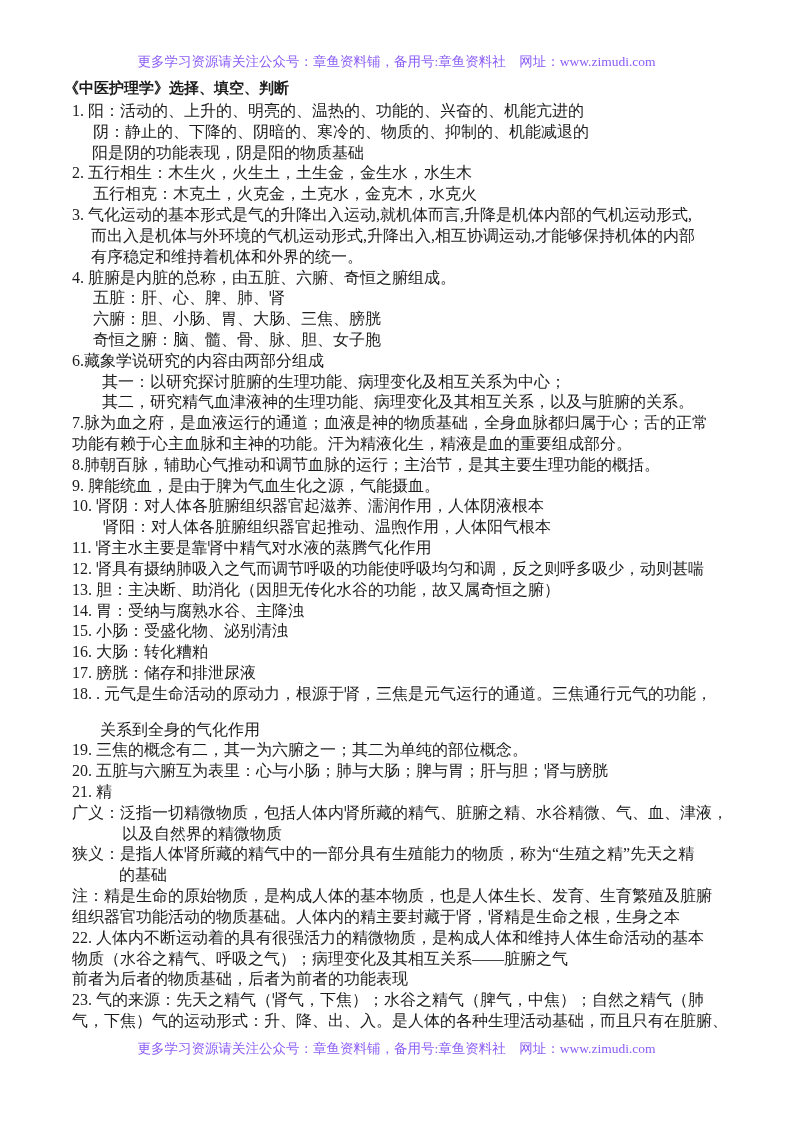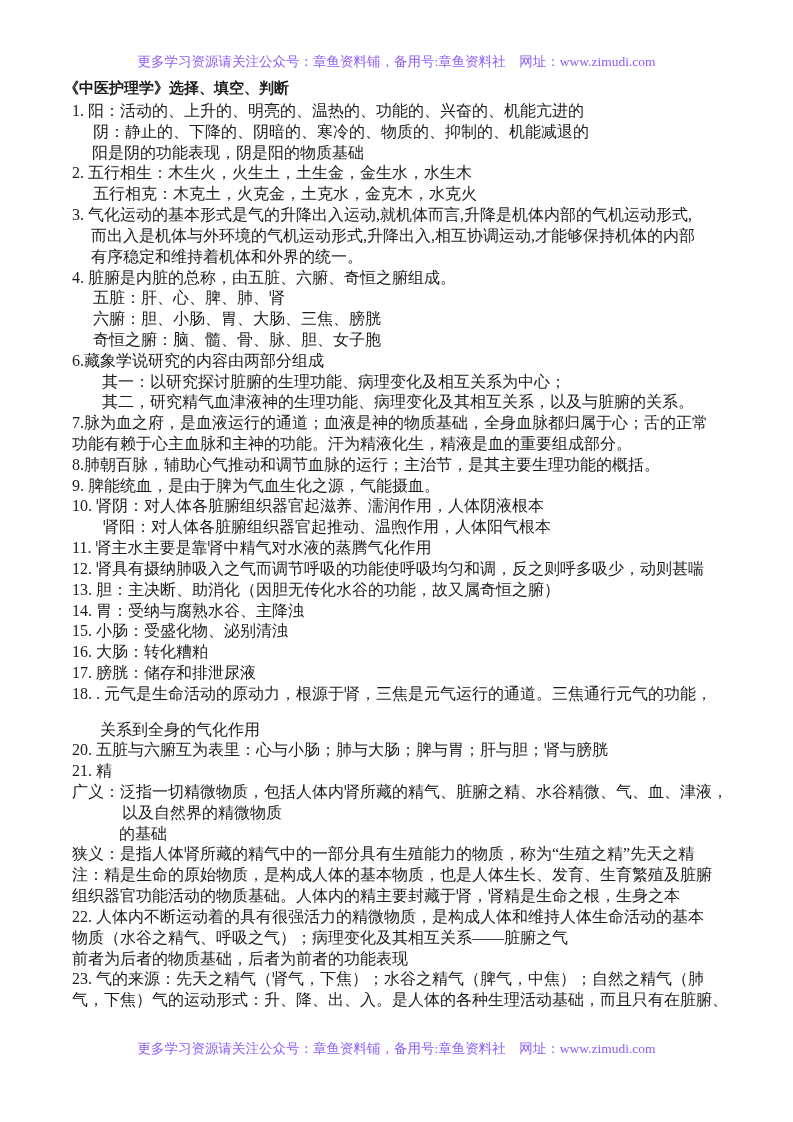--- a/index.html
+++ b/index.html
@@ -79,26 +79,27 @@
       <div class="line" style="padding-left: 31px;">肾阳：对人体各脏腑组织器官起推动、温煦作用，人体阳气根本</div>
       <div class="line">11. 肾主水主要是靠肾中精气对水液的蒸腾气化作用</div>
       <div class="line">12. 肾具有摄纳肺吸入之气而调节呼吸的功能使呼吸均匀和调，反之则呼多吸少，动则甚喘</div>
       <div class="line">13. 胆：主决断、助消化（因胆无传化水谷的功能，故又属奇恒之腑）</div>
       <div class="line">14. 胃：受纳与腐熟水谷、主降浊</div>
       <div class="line">15. 小肠：受盛化物、泌别清浊</div>
       <div class="line">16. 大肠：转化糟粕</div>
       <div class="line">17. 膀胱：储存和排泄尿液</div>
       <div class="line">18. . 元气是生命活动的原动力，根源于肾，三焦是元气运行的通道。三焦通行元气的功能，</div>
       <div class="line" style="padding-left: 28px; margin-top: 15px;">关系到全身的气化作用</div>
+      <div class="line">19. 三焦的概念有二，其一为六腑之一；其二为单纯的部位概念。</div>
       <div class="line">20. 五脏与六腑互为表里：心与小肠；肺与大肠；脾与胃；肝与胆；肾与膀胱</div>
       <div class="line">21. 精</div>
       <div class="line">广义：泛指一切精微物质，包括人体内肾所藏的精气、脏腑之精、水谷精微、气、血、津液，</div>
       <div class="line" style="padding-left: 50px;">以及自然界的精微物质</div>
+      <div class="line">狭义：是指人体肾所藏的精气中的一部分具有生殖能力的物质，称为“生殖之精”先天之精</div>
       <div class="line" style="padding-left: 47px;">的基础</div>
-      <div class="line">狭义：是指人体肾所藏的精气中的一部分具有生殖能力的物质，称为“生殖之精”先天之精</div>
       <div class="line">注：精是生命的原始物质，是构成人体的基本物质，也是人体生长、发育、生育繁殖及脏腑</div>
       <div class="line">组织器官功能活动的物质基础。人体内的精主要封藏于肾，肾精是生命之根，生身之本</div>
       <div class="line">22. 人体内不断运动着的具有很强活力的精微物质，是构成人体和维持人体生命活动的基本</div>
       <div class="line">物质（水谷之精气、呼吸之气）；病理变化及其相互关系——脏腑之气</div>
       <div class="line">前者为后者的物质基础，后者为前者的功能表现</div>
       <div class="line">23. 气的来源：先天之精气（肾气，下焦）；水谷之精气（脾气，中焦）；自然之精气（肺</div>
       <div class="line">气，下焦）气的运动形式：升、降、出、入。是人体的各种生理活动基础，而且只有在脏腑、</div>
     </div>
 
   <div class="promo bottom">更多学习资源请关注公众号：章鱼资料铺，备用号:章鱼资料社　网址：www.zimudi.com</div>

